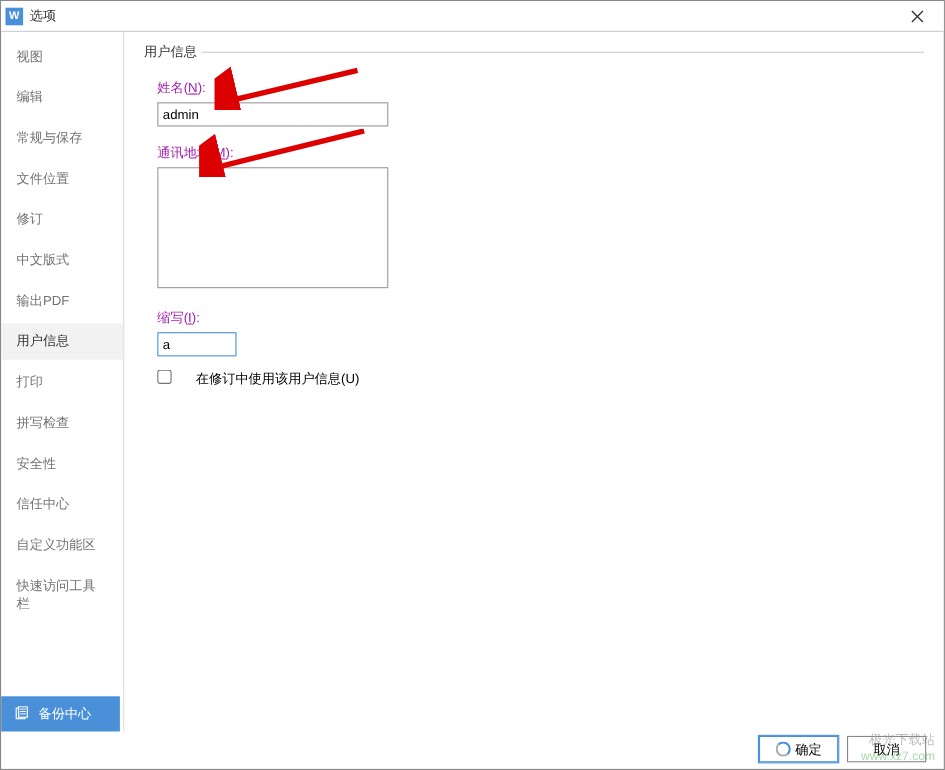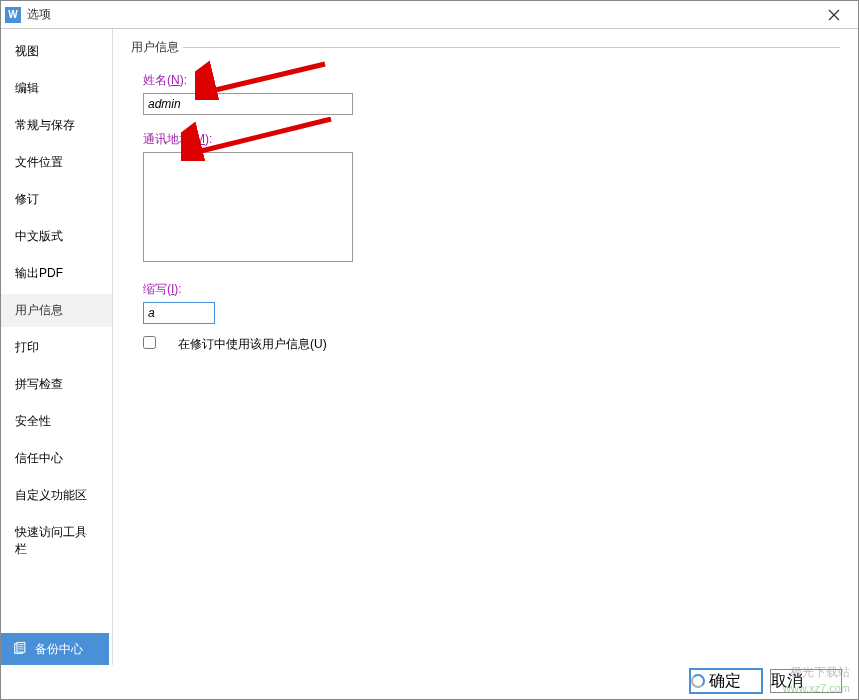--- a/index.html
+++ b/index.html
@@ -56,21 +56,21 @@
     .sidebar {
       width: 112px;
       border-right: 1px solid #ddd;
       padding-top: 6px;
       display: flex;
       flex-direction: column;
       position: relative;
     }
     .sidebar-item {
       padding: 8px 14px;
-      color: #000000;
+      color: #737373;
       cursor: pointer;
       margin-bottom: 4px;
     }
     .sidebar-item.active {
       background: #f2f2f2;
       color: #333;
     }
     
     .backup-center {
       position: absolute;
@@ -126,21 +126,20 @@
       display: block;
     }
     .field-label .mnemonic { text-decoration: underline; }
     
     .text-input {
       border: 1px solid #999;
       padding: 2px 4px;
       font-size: 12px;
       height: 22px;
       font-family: inherit;
-      font-style: italic;
     }
     .input-name { width: 210px; }
     .input-initial { 
       width: 72px; 
       border: 1px solid #4a90d9;
       outline: none;
     }
     .textarea-address {
       border: 1px solid #999;
       width: 210px;
@@ -174,24 +173,25 @@
       justify-content: flex-end;
       padding-right: 16px;
       gap: 8px;
     }
     .btn {
       min-width: 72px;
       height: 24px;
       border: 1px solid #888;
       background: #fff;
       cursor: pointer;
-      font-size: 16px;
+      font-size: 12px;
       font-family: inherit;
       display: inline-flex;
       align-items: center;
+      justify-content: center;
       gap: 4px;
     }
     .btn-primary {
       border: 1px solid #4a90d9;
       outline: 1px solid #4a90d9;
     }
     .btn-primary::before {
       content: "";
       width: 10px;
       height: 10px;

